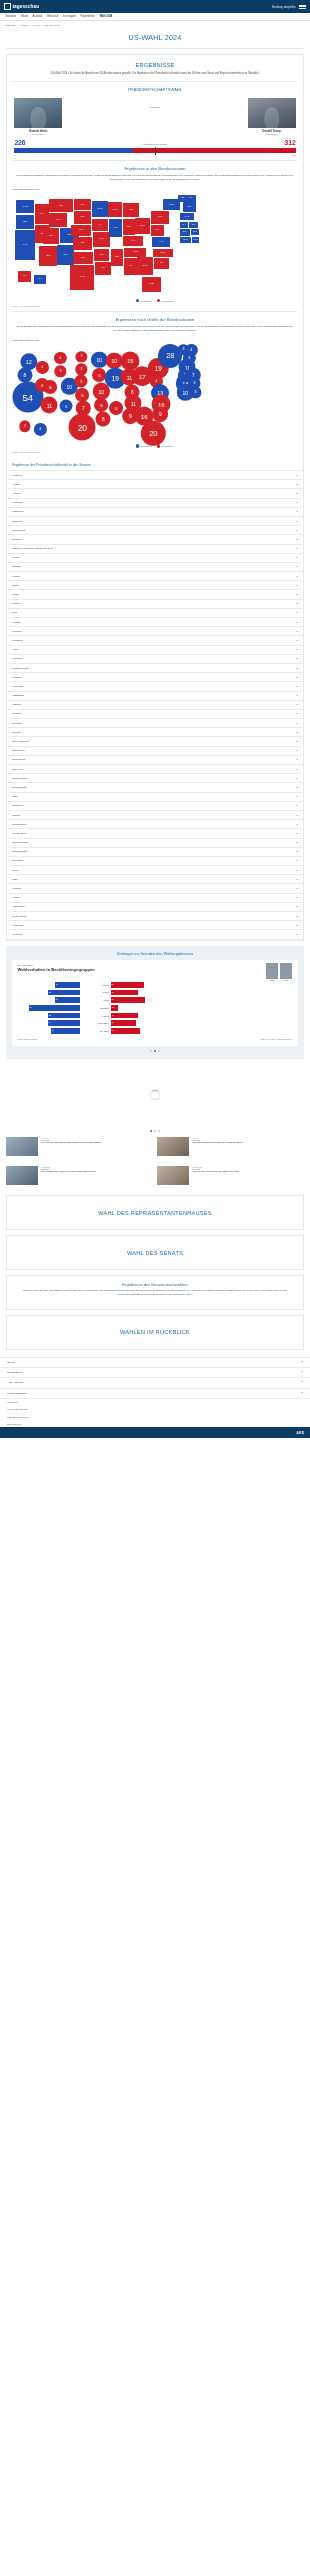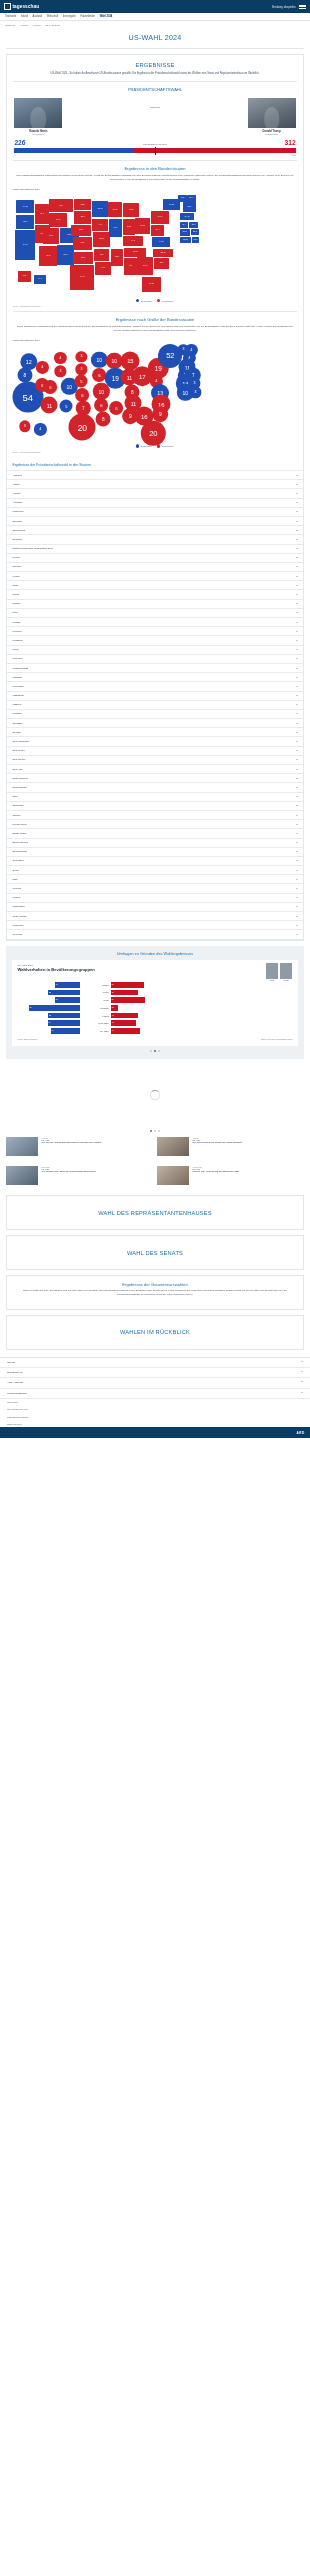--- a/index.html
+++ b/index.html
@@ -718,21 +718,21 @@
       <div class="bubble-dot r" style="left: 121px; top: 60px; width: 17px; height: 17px; font-size: 5.2px;">11</div>
       <div class="bubble-dot r" style="left: 118px; top: 73px; width: 15.7px; height: 15.7px; font-size: 4.9px;">9</div>
       <div class="bubble-dot r" style="left: 130px; top: 33px; width: 19.7px; height: 19.7px; font-size: 6.1px;">17</div>
       <div class="bubble-dot r" style="left: 132px; top: 73px; width: 19px; height: 19px; font-size: 6px;">16</div>
       <div class="bubble-dot r" style="left: 141px; top: 90px; width: 24.4px; height: 24.4px; font-size: 7.6px;">20</div>
       <div class="bubble-dot r" style="left: 144px; top: 38px; width: 12.2px; height: 12.2px; font-size: 3.8px;">4</div>
       <div class="bubble-dot r" style="left: 146px; top: 25px; width: 20.5px; height: 20.5px; font-size: 6.4px;">19</div>
       <div class="bubble-dot d" style="left: 148px; top: 50px; width: 18px; height: 18px; font-size: 5.5px;">13</div>
       <div class="bubble-dot r" style="left: 149px; top: 61px; width: 19px; height: 19px; font-size: 6px;">16</div>
       <div class="bubble-dot r" style="left: 148px; top: 71px; width: 15.7px; height: 15.7px; font-size: 4.9px;">9</div>
-      <div class="bubble-dot d" style="left: 158px; top: 12.4px; width: 24px; height: 24px; font-size: 7.4px;">52</div>
+      <div class="bubble-dot d" style="left: 158px; top: 12.4px; width: 24px; height: 24px; font-size: 7.4px;">28</div>
       <div class="bubble-dot d" style="left: 171px; top: 6.2px; width: 11.3px; height: 11.3px; font-size: 3.5px;">3</div>
       <div class="bubble-dot d" style="left: 179px; top: 6.2px; width: 12.2px; height: 12.2px; font-size: 3.8px;">4</div>
       <div class="bubble-dot d" style="left: 177px; top: 14.5px; width: 12.2px; height: 12.2px; font-size: 3.8px;">4</div>
       <div class="bubble-dot d" style="left: 175px; top: 24px; width: 17px; height: 17px; font-size: 5.2px;">11</div>
       <div class="bubble-dot d" style="left: 172px; top: 32px; width: 12.2px; height: 12.2px; font-size: 3.8px;">4</div>
       <div class="bubble-dot d" style="left: 181px; top: 32px; width: 14.5px; height: 14.5px; font-size: 4.5px;">7</div>
       <div class="bubble-dot d" style="left: 173px; top: 40px; width: 18.3px; height: 18.3px; font-size: 5.7px;">14</div>
       <div class="bubble-dot d" style="left: 182px; top: 40px; width: 11.3px; height: 11.3px; font-size: 3.5px;">3</div>
       <div class="bubble-dot d" style="left: 173px; top: 49px; width: 16.3px; height: 16.3px; font-size: 5px;">10</div>
       <div class="bubble-dot d" style="left: 183px; top: 49px; width: 11.3px; height: 11.3px; font-size: 3.5px;">3</div>

